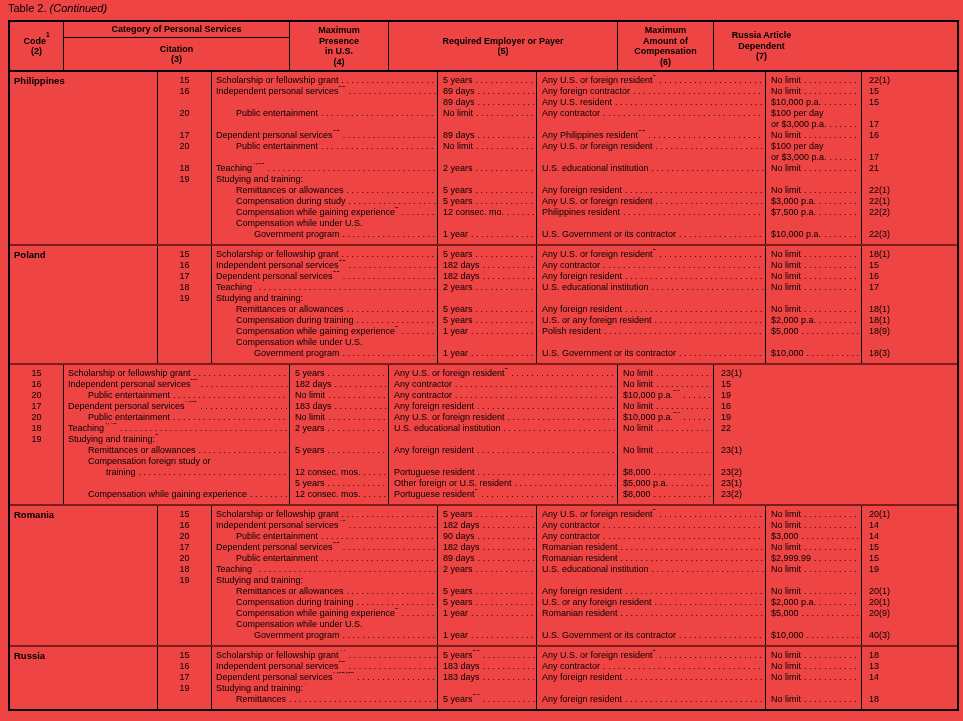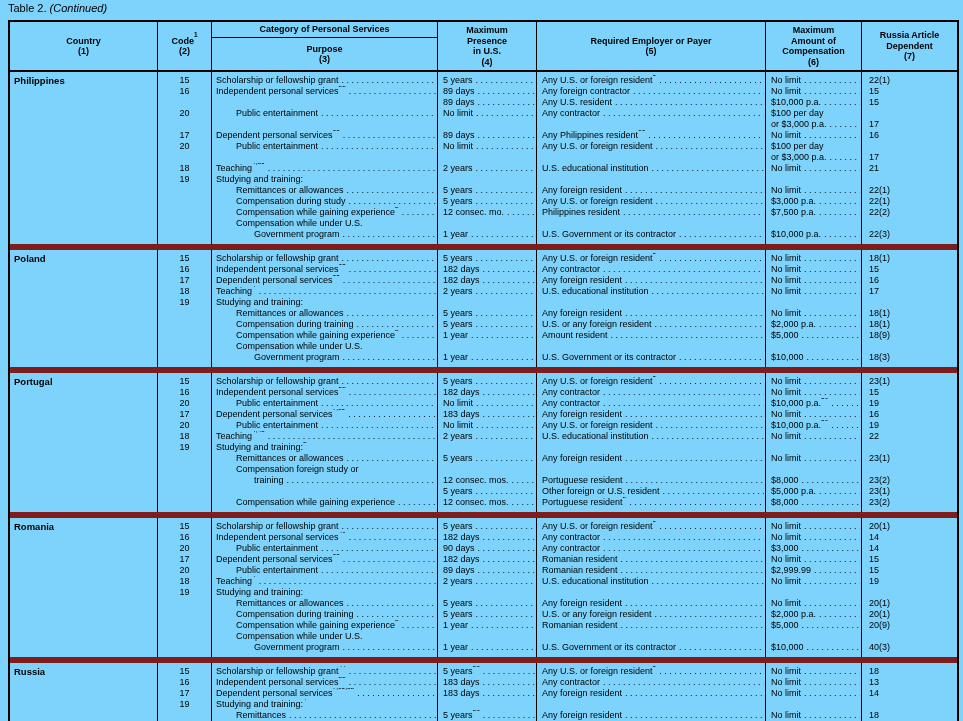--- a/index.html
+++ b/index.html
@@ -1,36 +1,36 @@
 <!DOCTYPE html>
 <html><head>
 <meta charset="utf-8">
 <style>
   html,body{margin:0;padding:0;background:#fff;}
-  #page{position:relative;width:963px;height:721px;background:#7dd3fc;
+  #page{position:relative;width:963px;height:721px;background:#ef4444;
         font-family:"Liberation Sans", sans-serif;color:#000;}
   #title{position:absolute;left:8px;top:2px;font-size:11px;}
   #title i{font-style:italic;}
   #table{position:absolute;left:8px;top:20px;width:947px;border:2px solid #000;}
 
   
   .thead{display:flex;height:48px;border-bottom:2px solid #000;font-weight:bold;
          font-size:9px;text-align:center;}
   .hc{box-sizing:border-box;border-right:1.5px solid #000;display:flex;
       flex-direction:column;justify-content:center;line-height:10.5px;}
   .hc:last-child{border-right:none;}
   .w-country{width:148px}.w-code{width:54px}.w-purpose{width:226px}
   .w-presence{width:99px}.w-employer{width:229px}.w-comp{width:96px}.w-treaty{width:95px}
   .pcell{justify-content:flex-start;}
   .cat{height:15px;border-bottom:1.5px solid #000;display:flex;align-items:center;justify-content:center;}
   .purp{flex:1;display:flex;flex-direction:column;justify-content:center;}
 
   
   .section{display:flex;}
-  .section + .section{border-top:6px solid #7f1d1d;}
+  .section + .section{border-top:2px solid #7f1d1d;}
   .ccell{width:148px;box-sizing:border-box;border-right:1.5px solid #000;padding:3px 4px;}
   .cname{font-weight:bold;font-size:9.5px;}
   .lines{display:flex;flex-direction:column;}
   .line{display:flex;height:11px;line-height:11px;font-size:9px;}
   .cl{box-sizing:border-box;display:flex;overflow:hidden;align-items:flex-start;}
   .cl.code{width:54px;border-right:1.5px solid #000;justify-content:center;}
   .cl.purpose{width:226px;border-right:1.5px solid #000;padding-left:4px;}
   .cl.presence{width:99px;border-right:1.5px solid #000;padding-left:5px;}
   .cl.employer{width:229px;border-right:1.5px solid #000;padding-left:5px;}
   .cl.amount{width:96px;border-right:1.5px solid #000;padding-left:5px;}
@@ -44,32 +44,28 @@
 <body>
 
 <div id="page">
   <div id="title">
     <span>Table 2.</span>
     <i>(Continued)</i>
   </div>
 
   <div id="table">
     <div class="thead">
-      <div class="hc w-country" id="h-country">
-          <div>Country</div>
-          <div>(1)</div>
-        </div>
       <div class="hc w-code">
         <div><span>Code</span><sup>1</sup></div>
         <div>(2)</div>
       </div>
       <div class="hc w-purpose pcell">
         <div class="cat">Category of Personal Services</div>
         <div class="purp" id="h-purpose">
-            <div>Purpose</div>
+            <div>Citation</div>
             <div>(3)</div>
           </div>
       </div>
       <div class="hc w-presence" id="h-presence">
           <div>Maximum</div>
           <div>Presence</div>
           <div>in U.S.</div>
           <div>(4)</div>
         </div>
       <div class="hc w-employer" id="h-employer">
@@ -516,21 +512,21 @@
               <div class="cl code"></div>
               <div class="cl purpose" style="padding-left: 24px;">
                 <span class="t">Compensation while gaining experience<sup>2</sup></span>
                 <span class="ld"></span>
               </div>
               <div class="cl presence">
                 <span class="t">1 year</span>
                 <span class="ld"></span>
               </div>
               <div class="cl employer">
-                <span class="t">Amount resident</span>
+                <span class="t">Polish resident</span>
                 <span class="ld"></span>
               </div>
               <div class="cl amount">
                 <span class="t">$5,000</span>
                 <span class="ld"></span>
               </div>
               <div class="cl treaty">18(9)</div>
             </div>
             <div class="line">
               <div class="cl code"></div>
@@ -566,23 +562,20 @@
               <div class="cl code"></div>
               <div class="cl purpose" style="padding-left: 4px;"></div>
               <div class="cl presence"></div>
               <div class="cl employer"></div>
               <div class="cl amount"></div>
               <div class="cl treaty"></div>
             </div>
           </div>
         </div>
         <div class="section">
-          <div class="ccell">
-            <div class="cname">Portugal</div>
-          </div>
           <div class="lines">
             <div class="line" style="height: 3px;">
               <div class="cl code"></div>
               <div class="cl purpose" style="padding-left: 4px;"></div>
               <div class="cl presence"></div>
               <div class="cl employer"></div>
               <div class="cl amount"></div>
               <div class="cl treaty"></div>
             </div>
             <div class="line">

